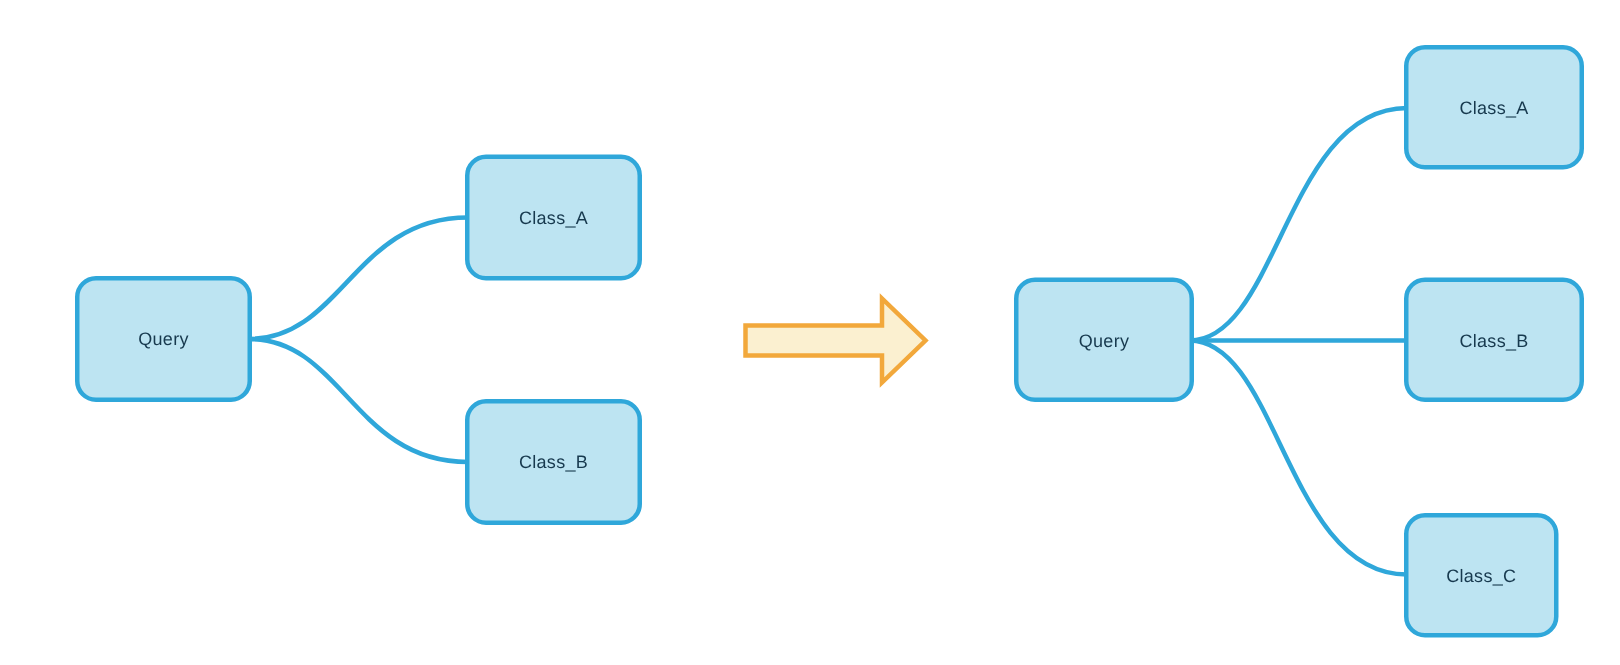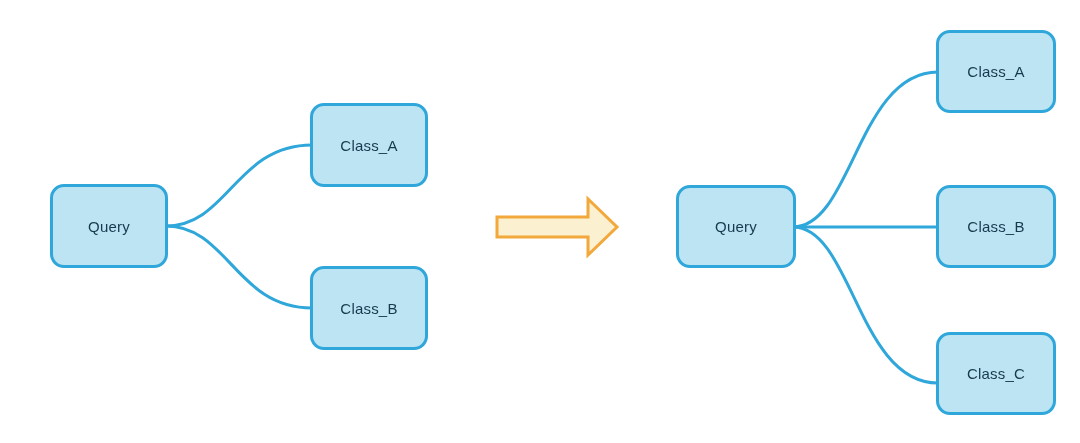--- a/index.html
+++ b/index.html
@@ -41,33 +41,33 @@
   }
   .node {
     position: absolute;
     background: var(--node-fill);
     border: 3px solid var(--node-border);
     border-radius: 14px;
     display: flex;
     align-items: center;
     justify-content: center;
     color: var(--node-text);
-    font-size: 15px;
+    font-size: 12px;
     line-height: 1;
     letter-spacing: 0.2px;
   }
   
   .n-left-root    { left: 50px;  top: 184px; width: 118px; height: 84px; }
   .n-left-a       { left: 310px; top: 103px; width: 118px; height: 84px; }
   .n-left-b       { left: 310px; top: 266px; width: 118px; height: 84px; }
   
   .n-right-root   { left: 676px; top: 185px; width: 120px; height: 83px; }
   .n-right-a      { left: 936px; top: 30px;  width: 120px; height: 83px; }
   .n-right-b      { left: 936px; top: 185px; width: 120px; height: 83px; }
-  .n-right-c      { left: 936px; top: 332px; width: 120px; height: 83px; }
+  .n-right-c      { left: 936px; top: 342px; width: 103px; height: 83px; }
 </style>
 </head>
 <body>
 
 <div class="canvas">
 
   <svg class="wires" viewBox="0 0 1080 443" xmlns="http://www.w3.org/2000/svg">
 
     <path class="connector" d="M 166 226 C 228 226, 236 145, 312 145"></path>
     <path class="connector" d="M 166 226 C 228 226, 236 308, 312 308"></path>

